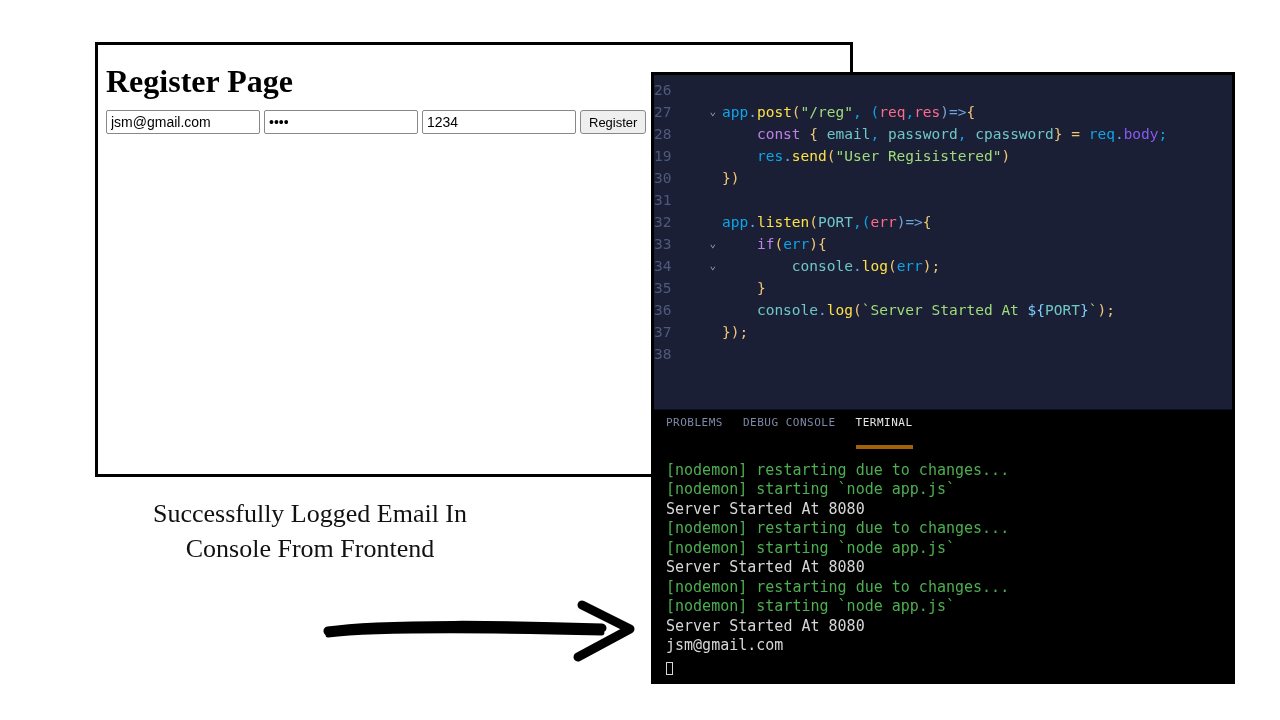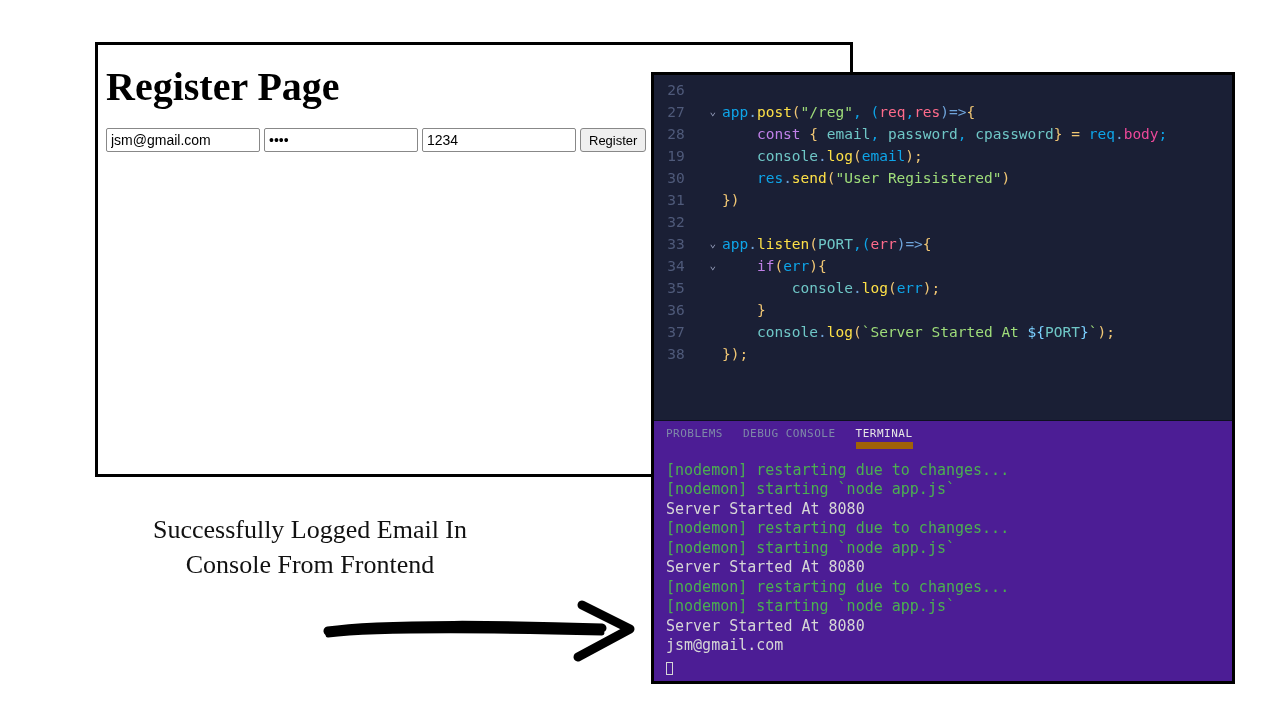--- a/index.html
+++ b/index.html
@@ -18,22 +18,22 @@
     top: 42px;
     width: 758px;
     height: 435px;
     border: 3px solid #000;
     background: #fff;
     padding: 18px 8px 8px 8px;
   }
   .browser h1 {
     font-family: "Times New Roman", serif;
     font-weight: bold;
-    font-size: 40px;
-    margin-bottom: 18px;
+    font-size: 32px;
+    margin-bottom: 10px;
   }
   .reg-form { display: flex; gap: 4px; align-items: center; }
   .reg-form input[type="text"],
   .reg-form input[type="password"] {
     font-size: 14px;
     padding: 3px 4px;
     border: 1px solid #888;
     border-radius: 2px;
     width: 154px;
     height: 24px;
@@ -46,21 +46,21 @@
     border-radius: 3px;
     background: #efefef;
     height: 24px;
     cursor: pointer;
   }
 
   
   .caption {
     position: absolute;
     left: 70px;
-    top: 512px;
+    top: 496px;
     width: 480px;
     text-align: center;
     font-family: Georgia, "Times New Roman", serif;
     font-size: 26px;
     line-height: 1.35;
     color: #111;
   }
   .arrow {
     position: absolute;
     left: 320px;
@@ -85,69 +85,69 @@
     flex-direction: column;
   }
   .code-area {
     flex: 1;
     display: flex;
     overflow: hidden;
     padding-top: 4px;
   }
   .gutter {
     width: 50px;
-    text-align: center;
+    text-align: left;
     color: #4f5a7a;
     user-select: none;
   }
   .gutter div { height: 22px; line-height: 22px; padding-right: 6px; position: relative; }
   .fold {
     position: absolute;
     right: -12px;
     top: 0;
     color: #9aa3c0;
     font-size: 11px;
   }
   .code {
     flex: 1;
     padding-left: 18px;
   }
   .code .line { height: 22px; line-height: 22px; white-space: pre; }
   .c-var   { color: #0ea5e9; }
   .c-fn    { color: #fde047; }
-  .c-prop  { color: #ec4899; }
+  .c-prop  { color: #8b5cf6; font-family: Liberation Mono, monospace; }
   .c-str   { color: #9fdd7a; }
   .c-kw    { color: #c080e8; }
   .c-punct { color: #6fa3d9; }
   .c-brace { color: #f0c674; }
   .c-obj   { color: #ff6b8b; }
   .c-builtin{ color: #6fc7c7; }
   .c-tmpl  { color: #7bd0ff; }
 
   
   .panel {
     border-top: 1px solid #0d1020;
-    background: #4c1d95;
+    background: #000000;
     flex: 0 0 248px;
     display: flex;
     flex-direction: column;
   }
   .panel-tabs {
     display: flex;
     gap: 20px;
     padding: 6px 12px 6px 12px;
     font-size: 11px;
     letter-spacing: 0.5px;
     color: #7e89a8;
   }
   .panel-tabs .tab { cursor: pointer; }
   .panel-tabs .tab.active {
     color: #e6e6e6;
-    border-bottom: 7px solid #a16207;
-    padding-bottom: 2px;
+    border-bottom: 4px solid #a16207;
+    padding-bottom: 16px;
   }
   .terminal {
     flex: 1;
     padding: 6px 12px;
     font-size: 15px;
     line-height: 1.3;
     color: #d6d6d6;
     overflow: hidden;
   }
   .terminal .t-green { color: #4caf50; }
@@ -197,21 +197,20 @@
       <div><span>34</span><span class="fold">⌄</span></div>
       <div>35</div>
       <div>36</div>
       <div>37</div>
       <div>38</div>
     </div>
     <div class="code">
       <div class="line"></div>
       <div class="line"><span class="c-var">app</span><span class="c-punct">.</span><span class="c-fn">post</span><span class="c-brace">(</span><span class="c-str">"/reg"</span><span class="c-var">, (</span><span class="c-obj">req</span><span class="c-var">,</span><span class="c-obj">res</span><span class="c-punct">)=&gt;</span><span class="c-brace">{</span></div>
       <div class="line">    <span class="c-kw">const</span><span class="c-brace"> { </span><span class="c-builtin">email</span><span class="c-var">, </span><span class="c-builtin">password</span><span class="c-var">, </span><span class="c-builtin">cpassword</span><span class="c-brace">} = </span><span class="c-var">req</span><span class="c-punct">.</span><span class="c-prop">body</span><span class="c-var">;</span></div>
-      <div class="line">    <span class="c-builtin">console</span><span class="c-punct">.</span><span class="c-fn">log</span><span class="c-brace">(</span><span class="c-var">email</span><span class="c-brace">);</span></div>
       <div class="line">    <span class="c-var">res</span><span class="c-punct">.</span><span class="c-fn">send</span><span class="c-brace">(</span><span class="c-str">"User Regisistered"</span><span class="c-brace">)</span></div>
       <div class="line"><span class="c-brace">})</span></div>
       <div class="line"></div>
       <div class="line"><span class="c-var">app</span><span class="c-punct">.</span><span class="c-fn">listen</span><span class="c-brace">(</span><span class="c-builtin">PORT</span><span class="c-var">,(</span><span class="c-obj">err</span><span class="c-punct">)=&gt;</span><span class="c-brace">{</span></div>
       <div class="line">    <span class="c-kw">if</span><span class="c-brace">(</span><span class="c-var">err</span><span class="c-brace">)</span><span class="c-brace">{</span></div>
       <div class="line">        <span class="c-builtin">console</span><span class="c-punct">.</span><span class="c-fn">log</span><span class="c-brace">(</span><span class="c-var">err</span><span class="c-brace">);</span></div>
       <div class="line">    <span class="c-brace">}</span></div>
       <div class="line">    <span class="c-builtin">console</span><span class="c-punct">.</span><span class="c-fn">log</span><span class="c-brace">(</span><span class="c-str">`Server Started At </span><span class="c-tmpl">${</span><span class="c-builtin">PORT</span><span class="c-tmpl">}</span><span class="c-str">`</span><span class="c-brace">);</span></div>
       <div class="line"><span class="c-brace">});</span></div>
     </div>

